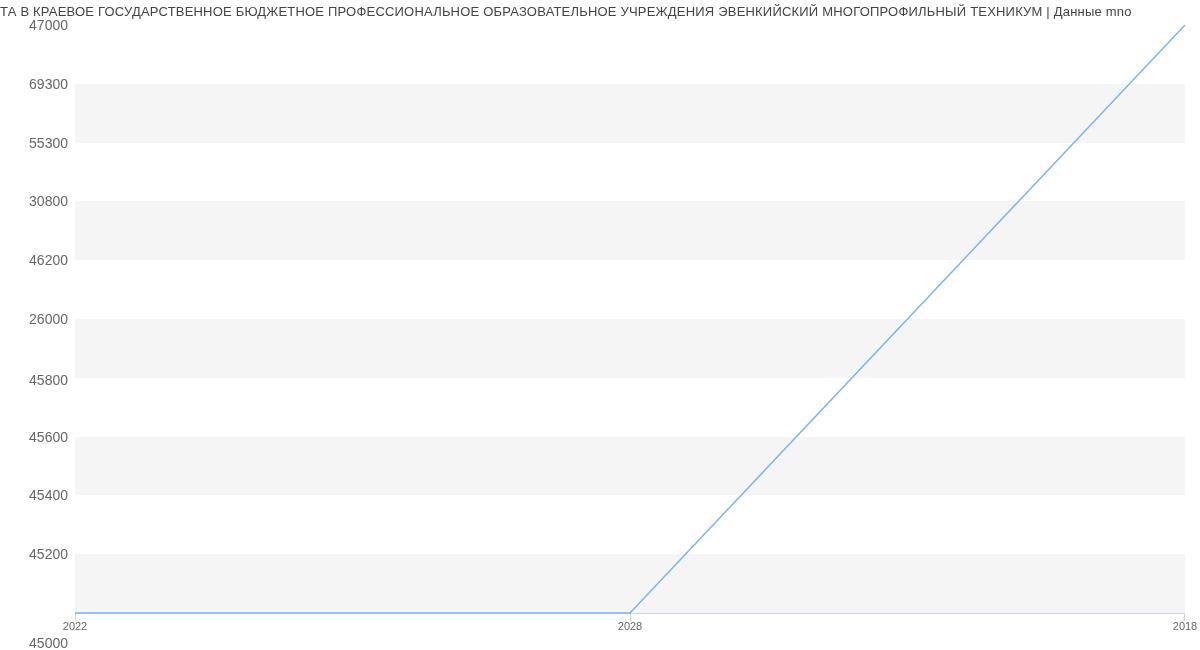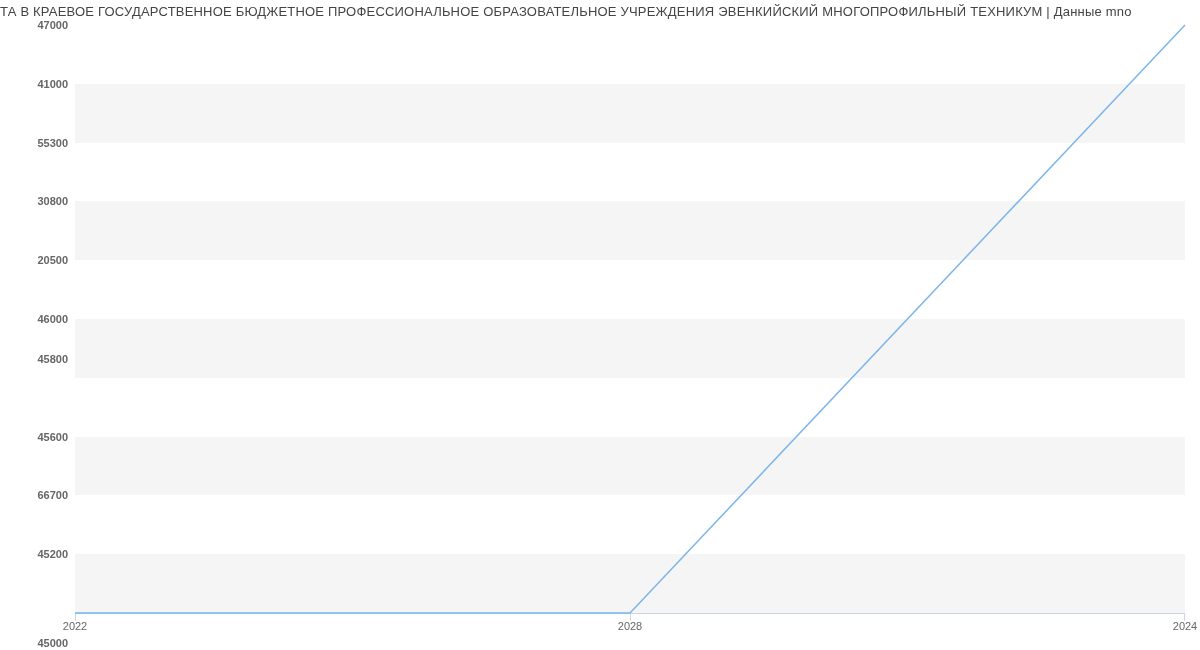--- a/index.html
+++ b/index.html
@@ -43,24 +43,23 @@
   }
   .axis-line {
     position: absolute;
     background: #ccd6eb;
   }
   .y-tick-label {
     position: absolute;
     right: 1132px;
     width: 60px;
     text-align: right;
-    font-size: 11px;
+    font-size: 14px;
     color: #666;
     transform: translateY(-50%);
-    font-weight: bold;
   }
   .x-tick-label {
     position: absolute;
     top: 620px;
     font-size: 11px;
     color: #666;
     transform: translateX(-50%);
   }
   svg.line {
     position: absolute;
@@ -92,25 +91,25 @@
     <div class="axis-line" style="left:1109px;top:588px;width:1px;height:8px"></div>
 
     <svg class="line" viewBox="0 0 1110 588" preserveAspectRatio="none">
       <polyline points="0,588 555,588 1110,0" fill="none" stroke="#7cb5ec" stroke-width="1.5"></polyline>
     </svg>
   </div>
 </div>
 
 <div class="y-tick-label" style="top:643px">45000</div>
 <div class="y-tick-label" style="top:554.2px">45200</div>
-<div class="y-tick-label" style="top:495.4px">66700</div>
+<div class="y-tick-label" style="top:495.4px">45400</div>
 <div class="y-tick-label" style="top:436.6px">45600</div>
-<div class="y-tick-label" style="top:359px">45800</div>
-<div class="y-tick-label" style="top:319.0px">46000</div>
-<div class="y-tick-label" style="top:260.2px">20500</div>
+<div class="y-tick-label" style="top:380px">45800</div>
+<div class="y-tick-label" style="top:319.0px">26000</div>
+<div class="y-tick-label" style="top:260.2px">46200</div>
 <div class="y-tick-label" style="top:201.4px">30800</div>
 <div class="y-tick-label" style="top:142.6px">55300</div>
-<div class="y-tick-label" style="top:83.8px">41000</div>
+<div class="y-tick-label" style="top:83.8px">69300</div>
 <div class="y-tick-label" style="top:25px">47000</div>
 
 <div class="x-tick-label" style="left:75px">2022</div>
 <div class="x-tick-label" style="left:630px">2028</div>
-<div class="x-tick-label" style="left:1185px">2024</div>
+<div class="x-tick-label" style="left:1185px">2018</div>
 
 </body></html>

